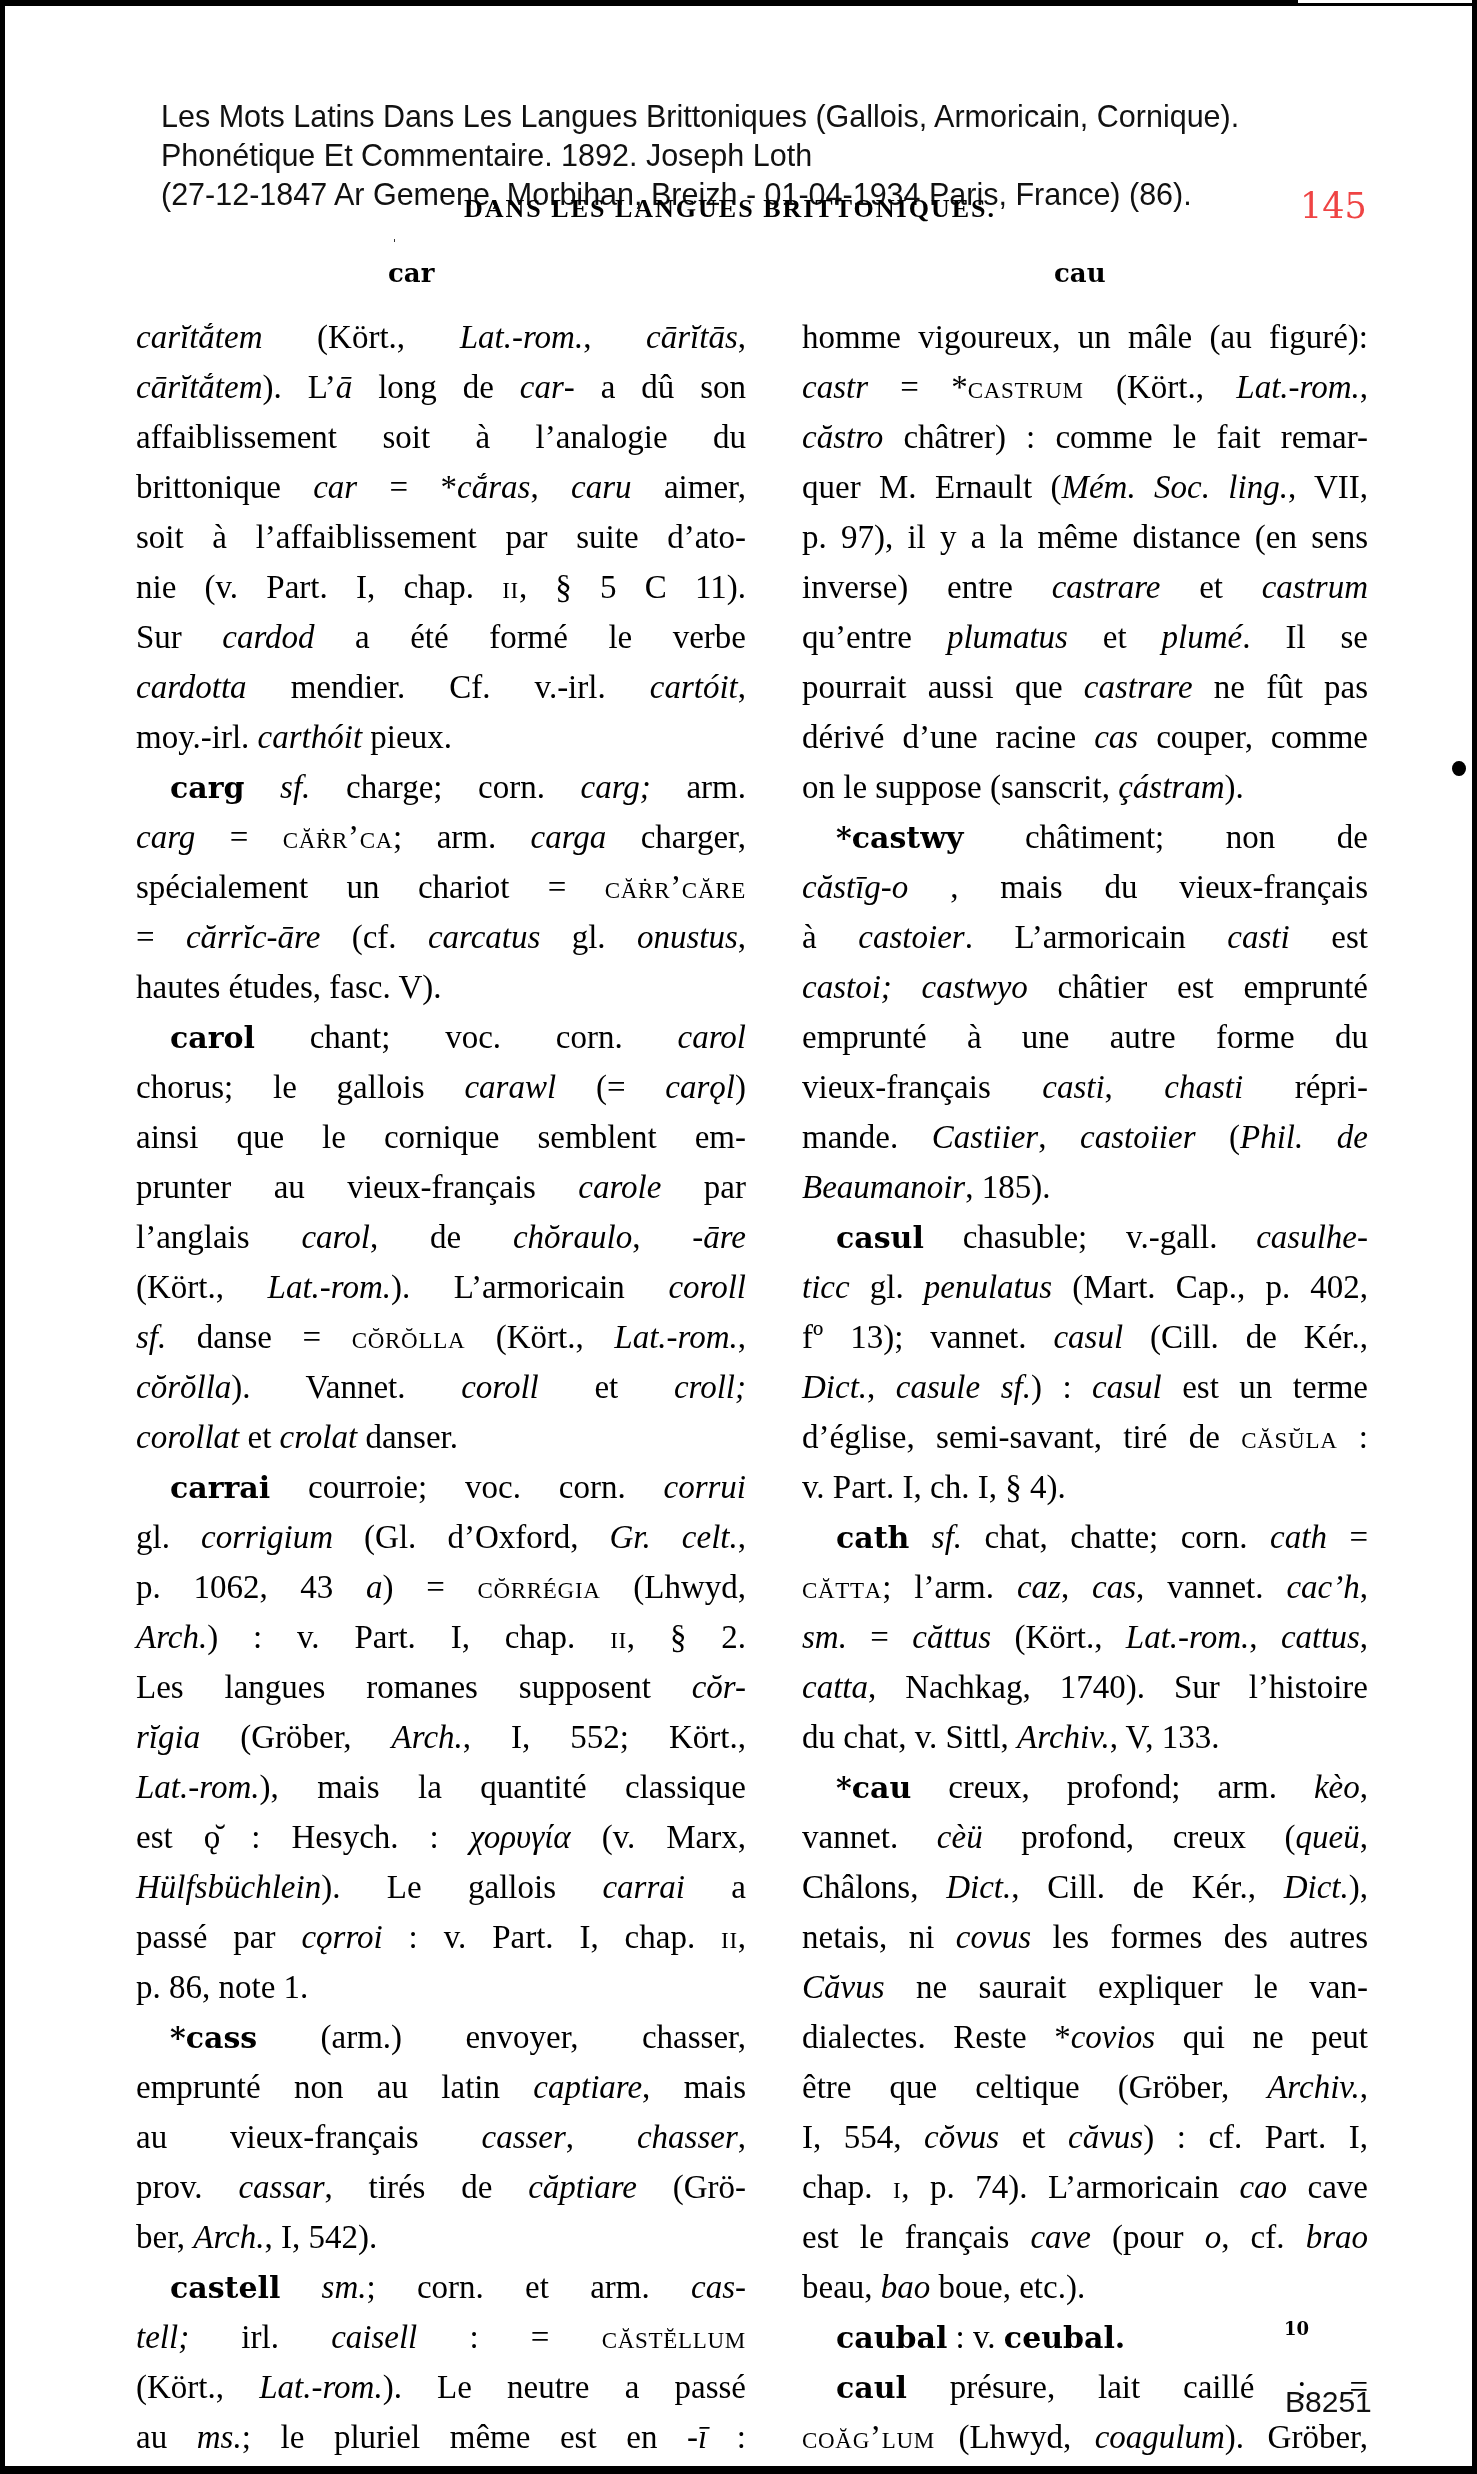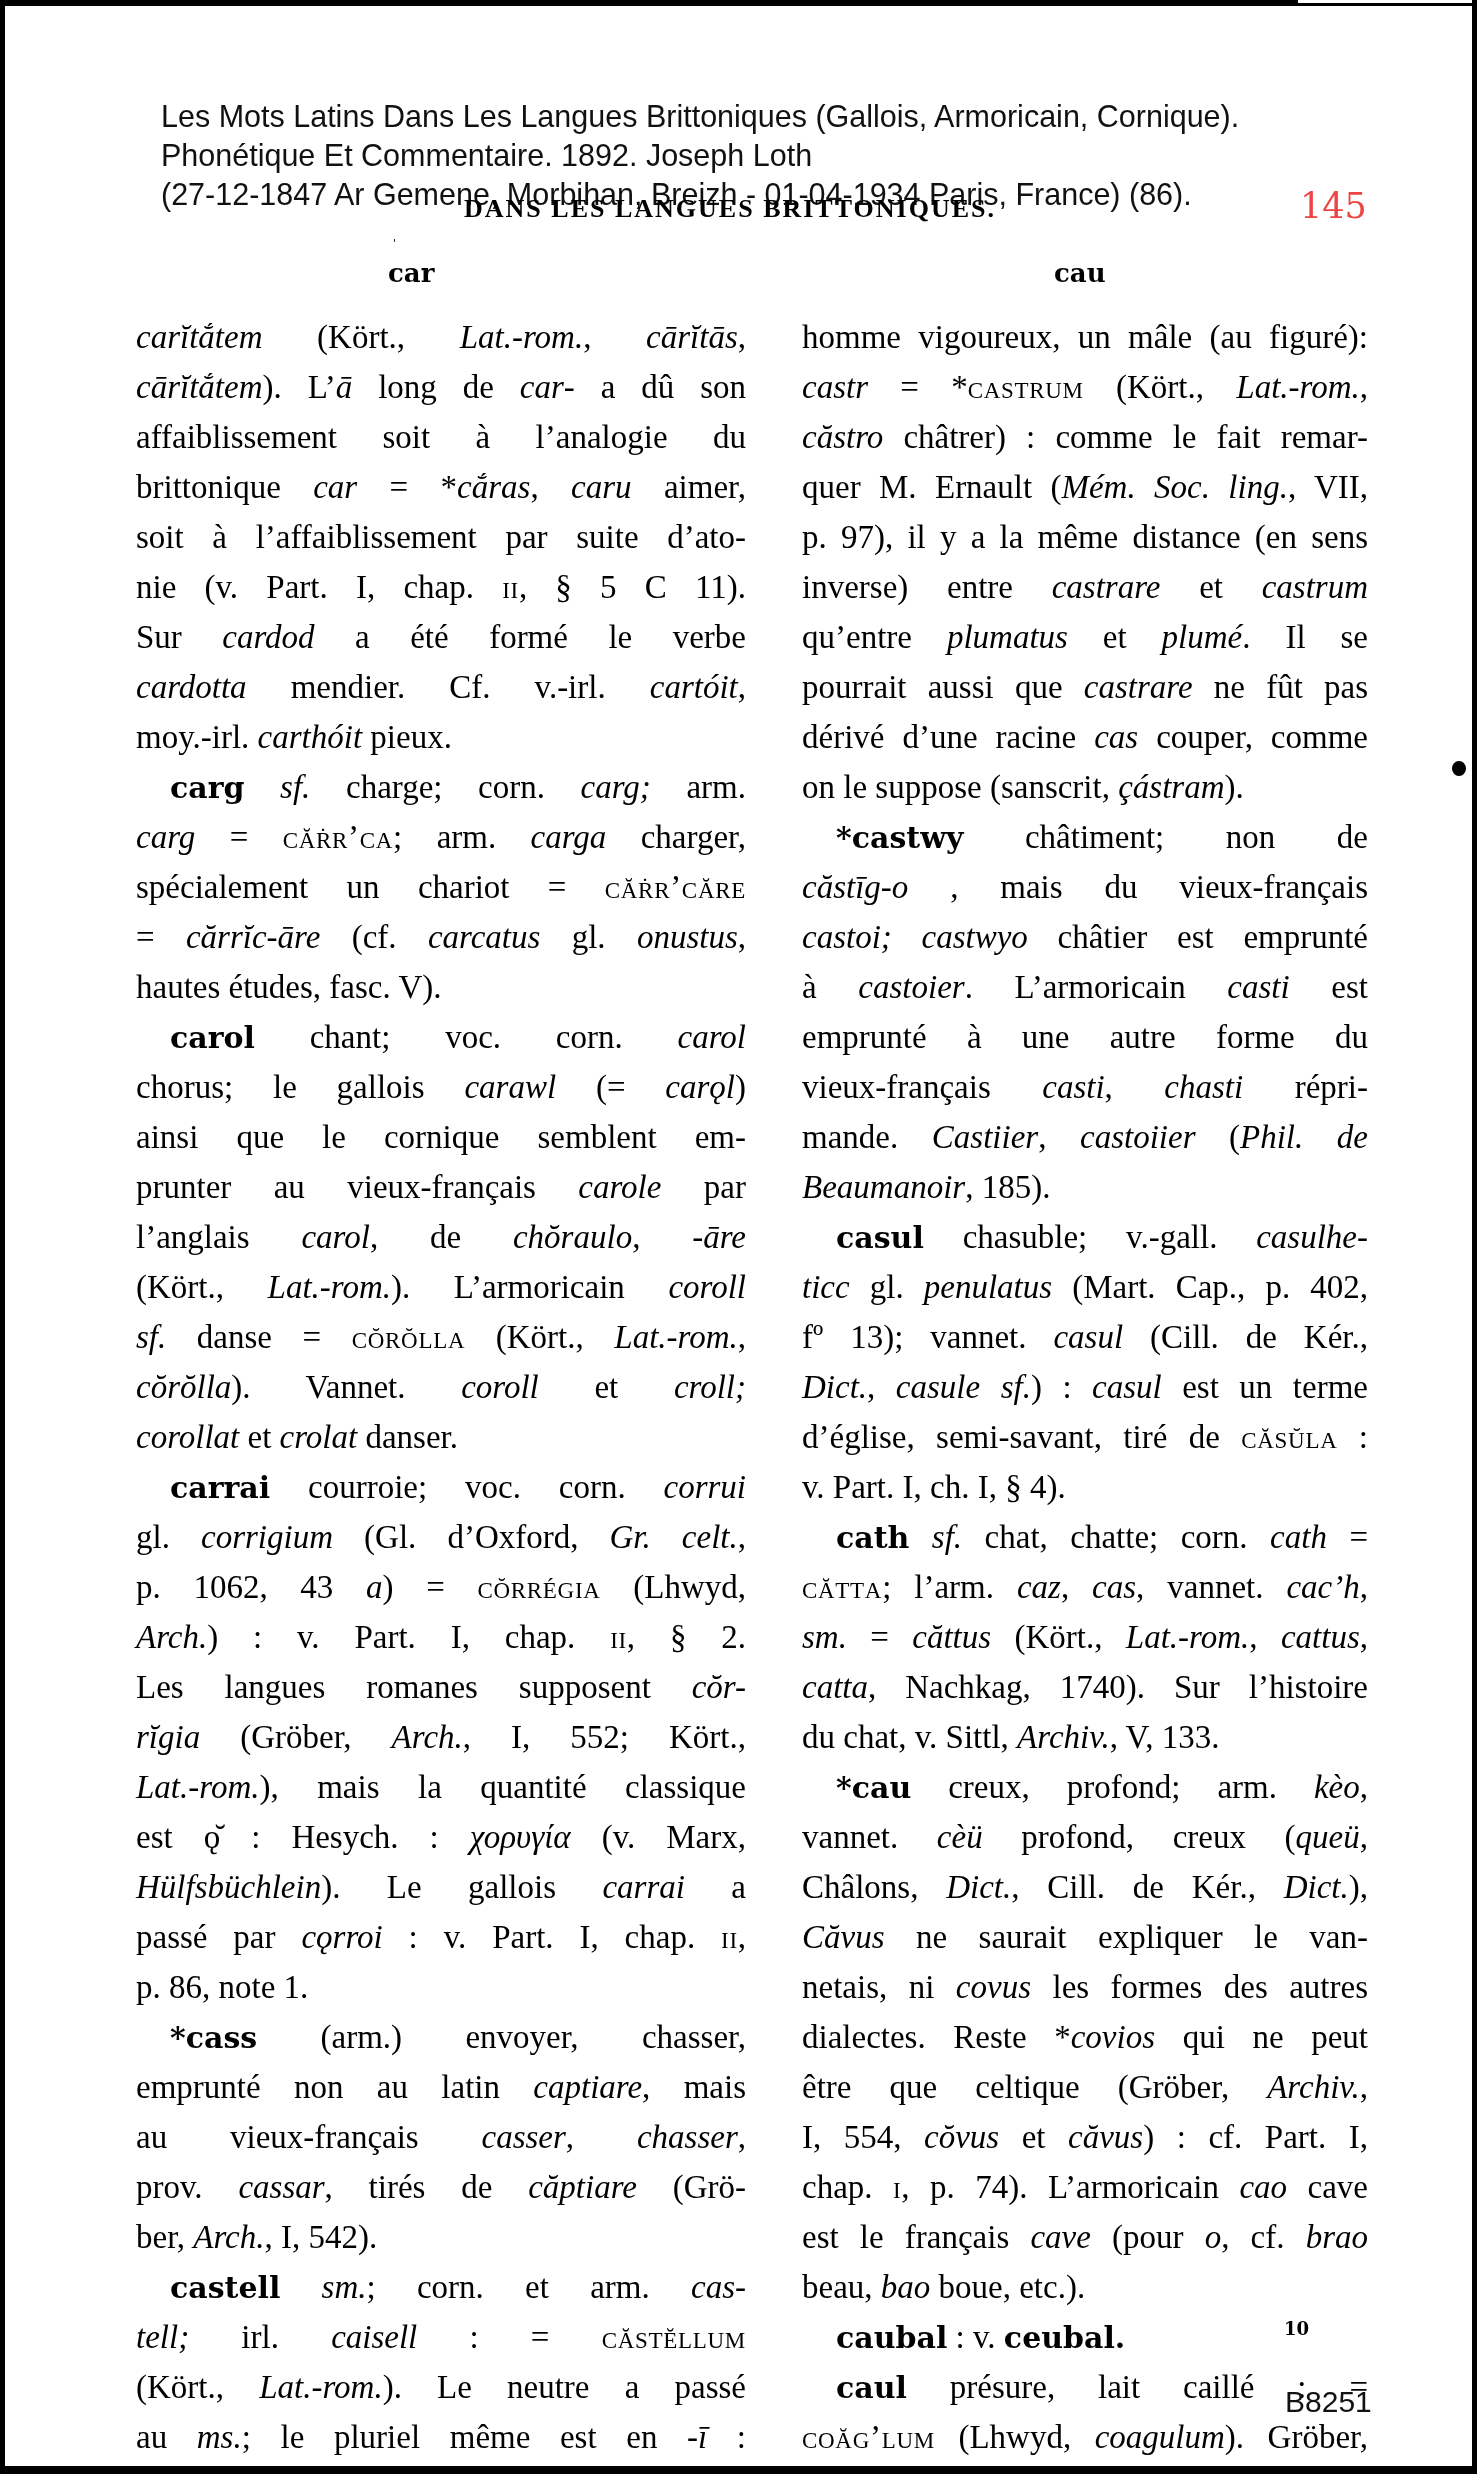--- a/index.html
+++ b/index.html
@@ -115,42 +115,42 @@
     <div class="line"><span class="seg-i">căstro</span><span> châtrer) : comme le fait remar-</span></div>
     <div class="line"><span>quer M. Ernault (</span><span class="seg-i">Mém. Soc. ling.</span><span>, VII,</span></div>
     <div class="line"><span>p. 97), il y a la même distance (en sens</span></div>
     <div class="line"><span>inverse) entre </span><span class="seg-i">castrare</span><span> et </span><span class="seg-i">castrum</span></div>
     <div class="line"><span>qu’entre </span><span class="seg-i">plumatus</span><span> et </span><span class="seg-i">plumé</span><span>. Il se</span></div>
     <div class="line"><span>pourrait aussi que </span><span class="seg-i">castrare</span><span> ne fût pas</span></div>
     <div class="line"><span>dérivé d’une racine </span><span class="seg-i">cas</span><span> couper, comme</span></div>
     <div class="line last"><span>on le suppose (sanscrit, </span><span class="seg-i">çástram</span><span>).</span></div>
     <div class="line indent"><span class="seg-b">*castwy</span><span> châtiment; non de</span></div>
     <div class="line"><span class="seg-i">căstīg-o</span><span> , mais du vieux-français</span></div>
+    <div class="line"><span>à </span><span class="seg-i">castoier</span><span>. L’armoricain </span><span class="seg-i">casti</span><span> est</span></div>
     <div class="line"><span class="seg-i">castoi; castwyo</span><span> châtier est emprunté</span></div>
-    <div class="line"><span>à </span><span class="seg-i">castoier</span><span>. L’armoricain </span><span class="seg-i">casti</span><span> est</span></div>
     <div class="line"><span>emprunté à une autre forme du</span></div>
     <div class="line"><span>vieux-français </span><span class="seg-i">casti</span><span>, </span><span class="seg-i">chasti</span><span> répri-</span></div>
     <div class="line"><span>mande. </span><span class="seg-i">Castiier</span><span>, </span><span class="seg-i">castoiier</span><span> (</span><span class="seg-i">Phil. de</span></div>
     <div class="line last"><span class="seg-i">Beaumanoir</span><span>, 185).</span></div>
     <div class="line indent"><span class="seg-b">casul</span><span> chasuble; v.-gall. </span><span class="seg-i">casulhe-</span></div>
     <div class="line"><span class="seg-i">ticc</span><span> gl. </span><span class="seg-i">penulatus</span><span> (Mart. Cap., p. 402,</span></div>
     <div class="line"><span>fº 13); vannet. </span><span class="seg-i">casul</span><span> (Cill. de Kér.,</span></div>
     <div class="line"><span class="seg-i">Dict.</span><span>, </span><span class="seg-i">casule sf.</span><span>) : </span><span class="seg-i">casul</span><span> est un terme</span></div>
     <div class="line"><span>d’église, semi-savant, tiré de </span><span class="seg-sc">căsŭla</span><span> :</span></div>
     <div class="line last"><span>v. Part. I, ch. I, § 4).</span></div>
     <div class="line indent"><span class="seg-b">cath</span><span> </span><span class="seg-i">sf.</span><span> chat, chatte; corn. </span><span class="seg-i">cath</span><span> =</span></div>
     <div class="line"><span class="seg-sc">căttа</span><span>; l’arm. </span><span class="seg-i">caz</span><span>, </span><span class="seg-i">cas</span><span>, vannet. </span><span class="seg-i">cac’h</span><span>,</span></div>
     <div class="line"><span class="seg-i">sm.</span><span> = </span><span class="seg-i">căttus</span><span> (Kört., </span><span class="seg-i">Lat.-rom.</span><span>, </span><span class="seg-i">cattus</span><span>,</span></div>
     <div class="line"><span class="seg-i">catta</span><span>, Nachkag, 1740). Sur l’histoire</span></div>
     <div class="line last"><span>du chat, v. Sittl, </span><span class="seg-i">Archiv.</span><span>, V, 133.</span></div>
     <div class="line indent"><span class="seg-b">*cau</span><span> creux, profond; arm. </span><span class="seg-i">kèo</span><span>,</span></div>
     <div class="line"><span>vannet. </span><span class="seg-i">cèü</span><span> profond, creux (</span><span class="seg-i">queü</span><span>,</span></div>
     <div class="line"><span>Châlons, </span><span class="seg-i">Dict.</span><span>, Cill. de Kér., </span><span class="seg-i">Dict.</span><span>),</span></div>
+    <div class="line"><span>netais, ni </span><span class="seg-i">covus</span><span> les formes des autres</span></div>
     <div class="line"><span class="seg-i">Căvus</span><span> ne saurait expliquer le van-</span></div>
-    <div class="line"><span>netais, ni </span><span class="seg-i">covus</span><span> les formes des autres</span></div>
     <div class="line"><span>dialectes. Reste *</span><span class="seg-i">covios</span><span> qui ne peut</span></div>
     <div class="line"><span>être que celtique (Gröber, </span><span class="seg-i">Archiv.</span><span>,</span></div>
     <div class="line"><span>I, 554, </span><span class="seg-i">cŏvus</span><span> et </span><span class="seg-i">căvus</span><span>) : cf. Part. I,</span></div>
     <div class="line"><span>chap. </span><span class="seg-sc">i</span><span>, p. 74). L’armoricain </span><span class="seg-i">cao</span><span> cave</span></div>
     <div class="line"><span>est le français </span><span class="seg-i">cave</span><span> (pour </span><span class="seg-i">o</span><span>, cf. </span><span class="seg-i">brao</span></div>
     <div class="line last"><span>beau, </span><span class="seg-i">bao</span><span> boue, etc.).</span></div>
     <div class="line last indent"><span class="seg-b">caubal</span><span> : v. </span><span class="seg-b">ceubal.</span></div>
     <div class="line indent"><span class="seg-b">caul</span><span> présure, lait caillé : =</span></div>
     <div class="line"><span class="seg-sc">coăg’lum</span><span> (Lhwyd, </span><span class="seg-i">coagulum</span><span>). Gröber,</span></div>
     <div class="line"><span class="seg-i">Archiv.</span><span>, I, 548, </span><span class="seg-i">cŏăg’lare</span><span>, </span><span class="seg-i">cŏăg’lum.</span></div>

